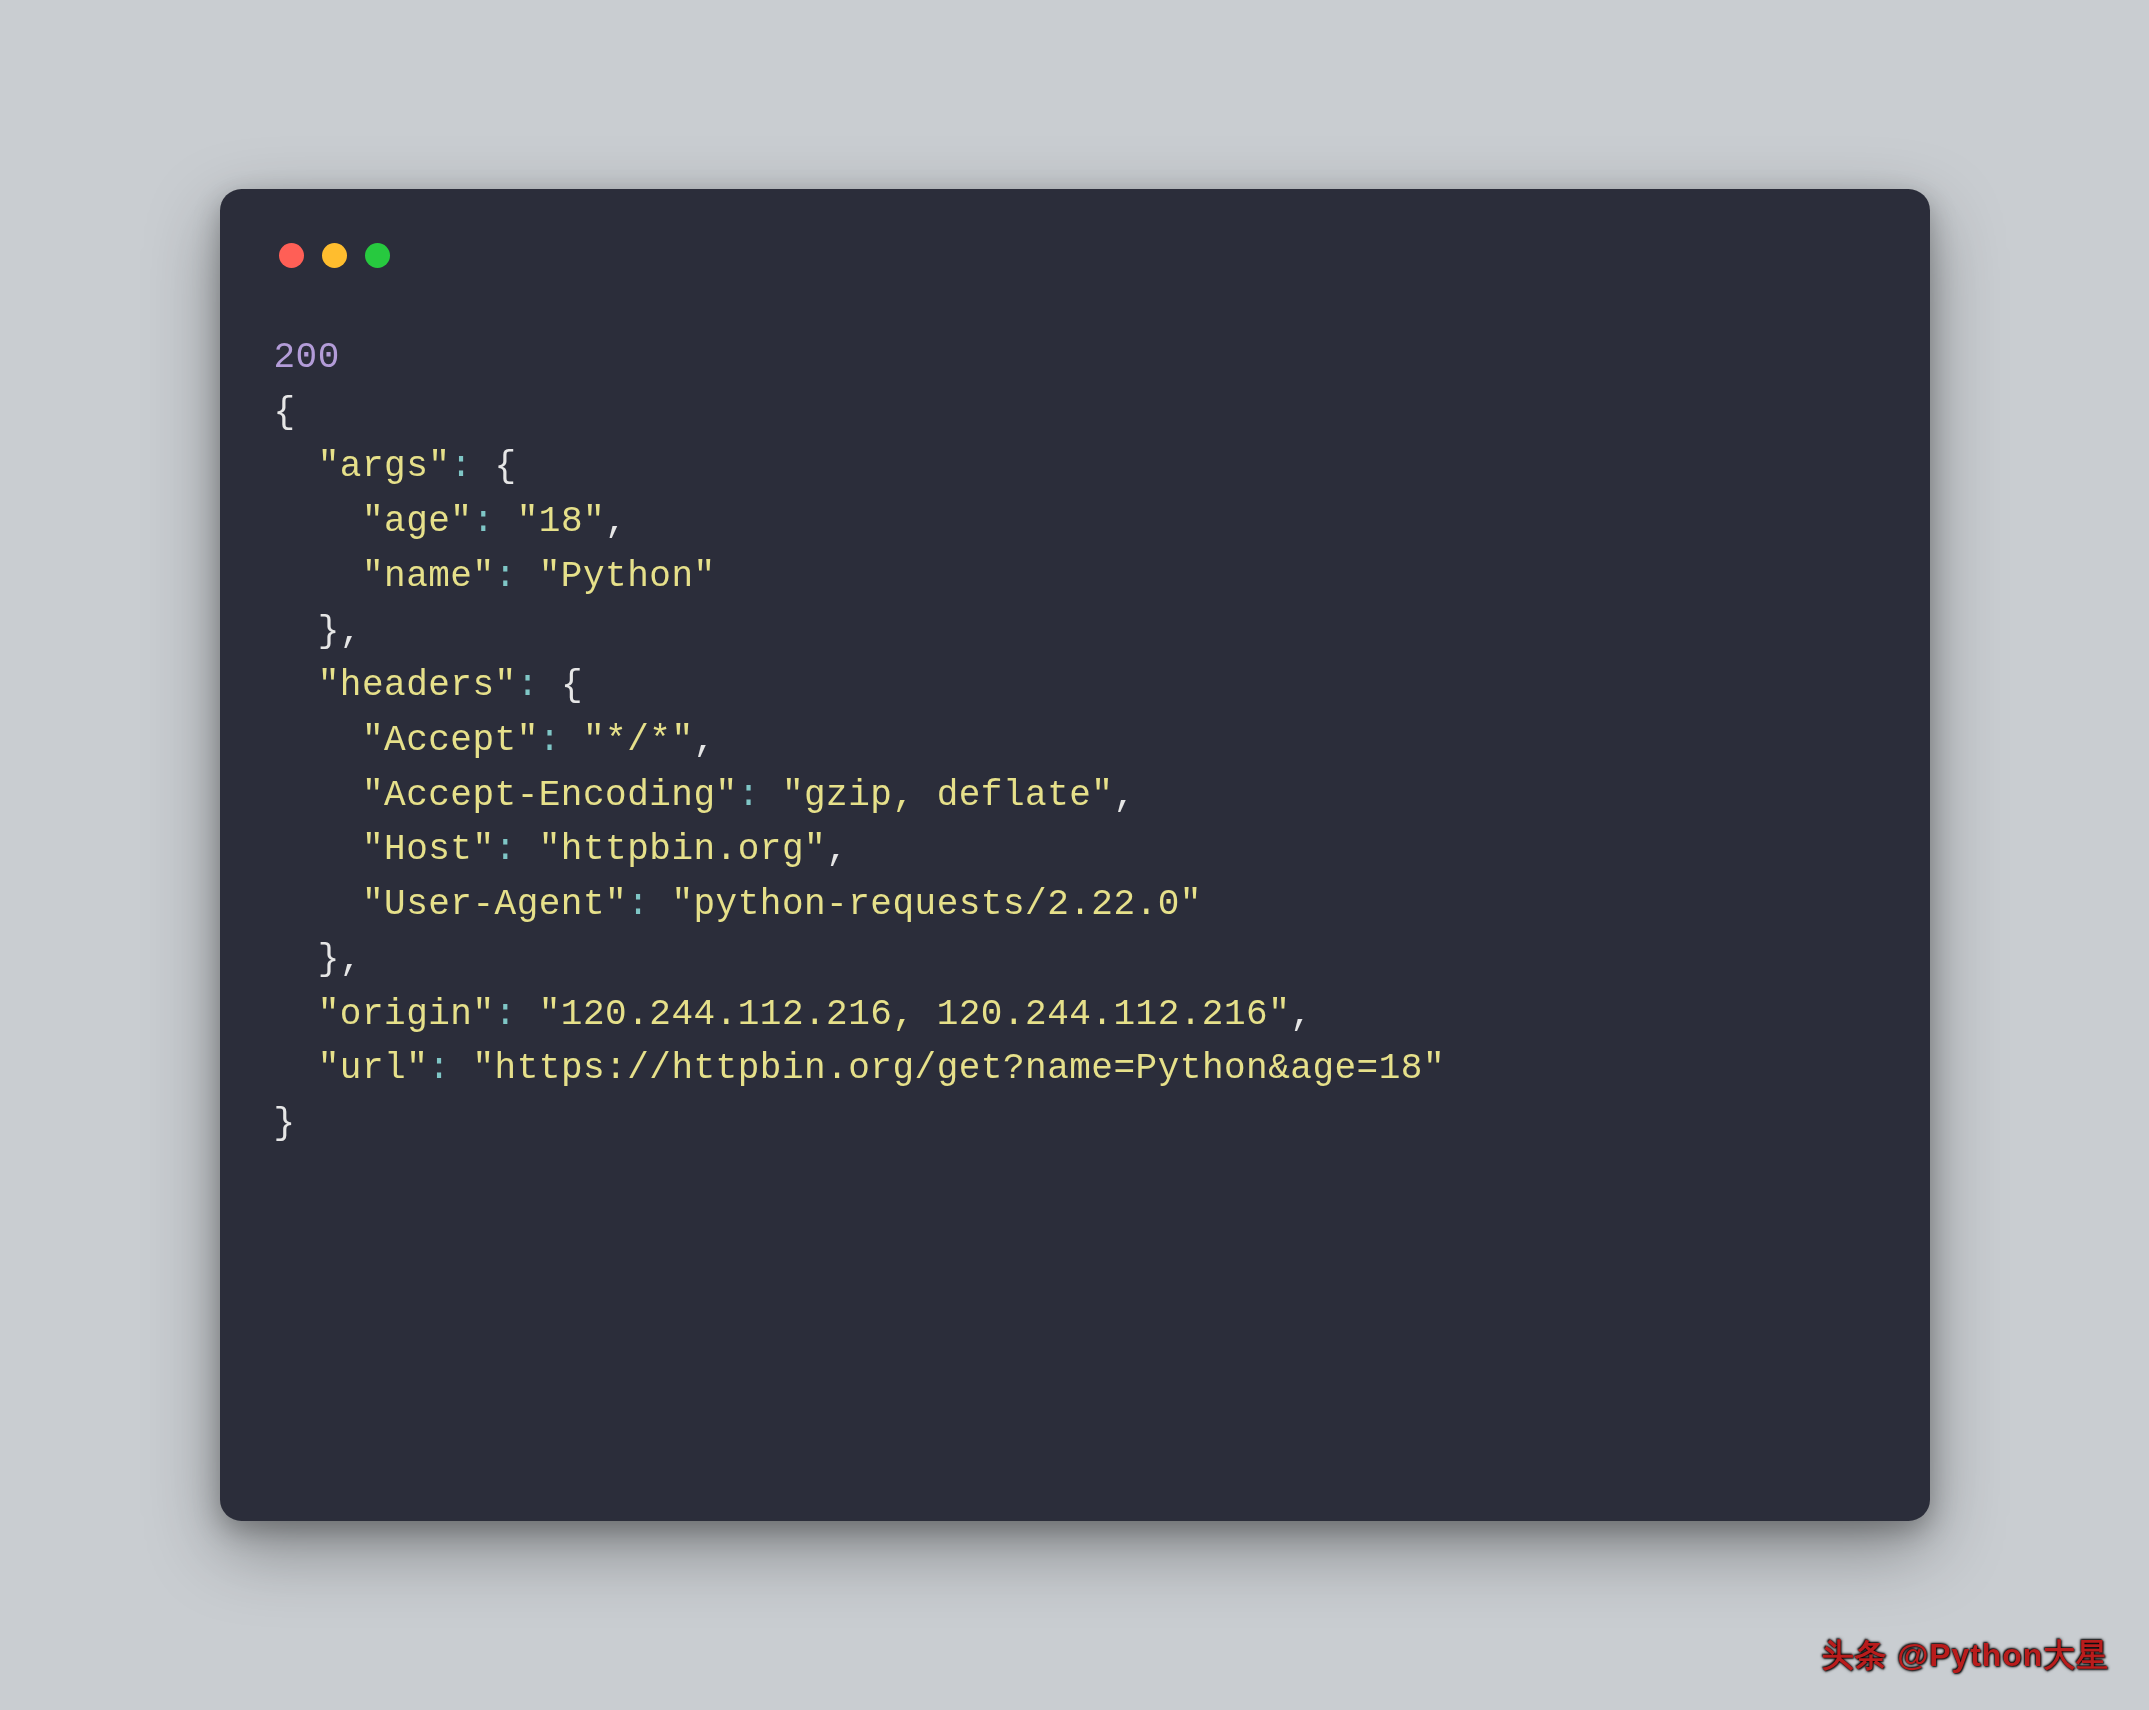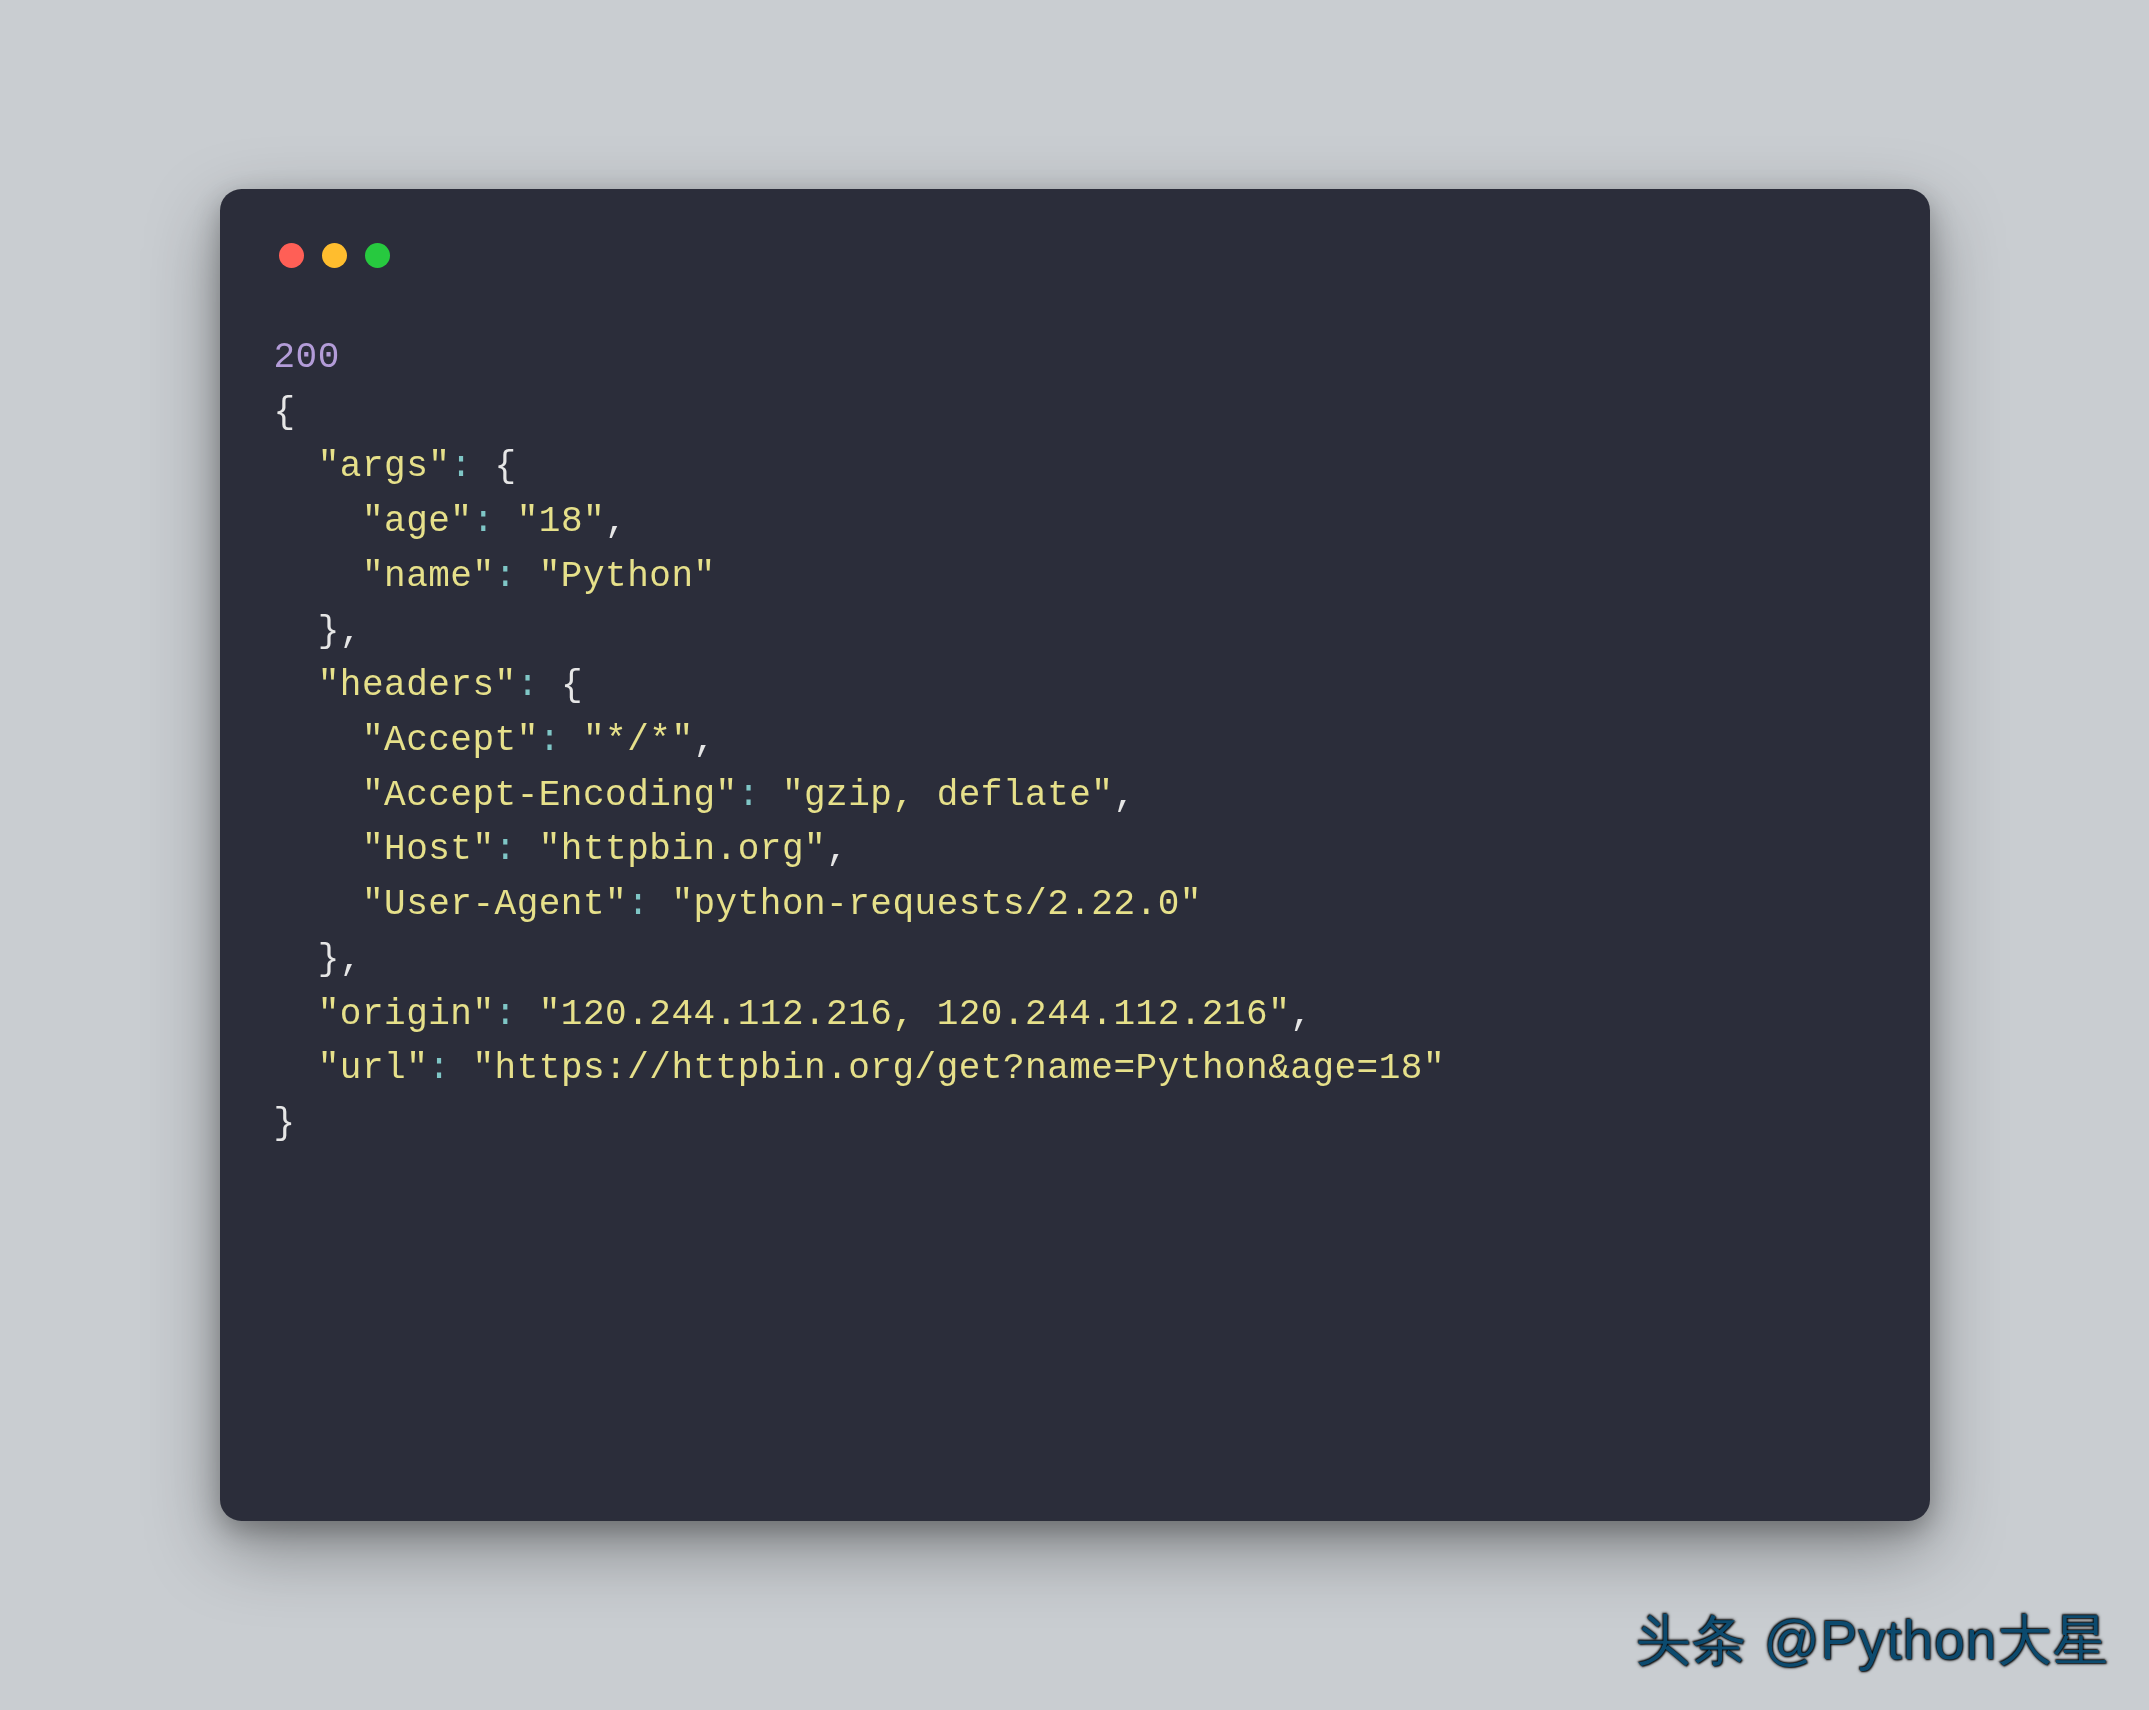--- a/index.html
+++ b/index.html
@@ -50,23 +50,23 @@
     }
     .num { color: #b39cd8; }
     .brace, .bracket, .comma { color: #e6e6e6; }
     .str { color: #e6e08a; }
     .colon { color: #7fc6c6; }
     .watermark {
       position: absolute;
       bottom: 32px;
       right: 40px;
       font-family: "PingFang SC", "Microsoft YaHei", Arial, sans-serif;
-      font-size: 55px;
-      color: #0c4a6e;
-      font-weight: 400;
+      font-size: 32px;
+      color: #b91c1c;
+      font-weight: 700;
       text-shadow: 0 0 3.6px rgba(0,0,0,0.85), 0.9px 0.9px 1.8px rgba(0,0,0,0.9), -0.9px -0.9px 1.8px rgba(0,0,0,0.9);
       letter-spacing: 0.9px;
     }
   </style>
 </head>
 <body>
 
 <div class="window">
   <div class="traffic-lights">
     <div class="dot red"></div>

